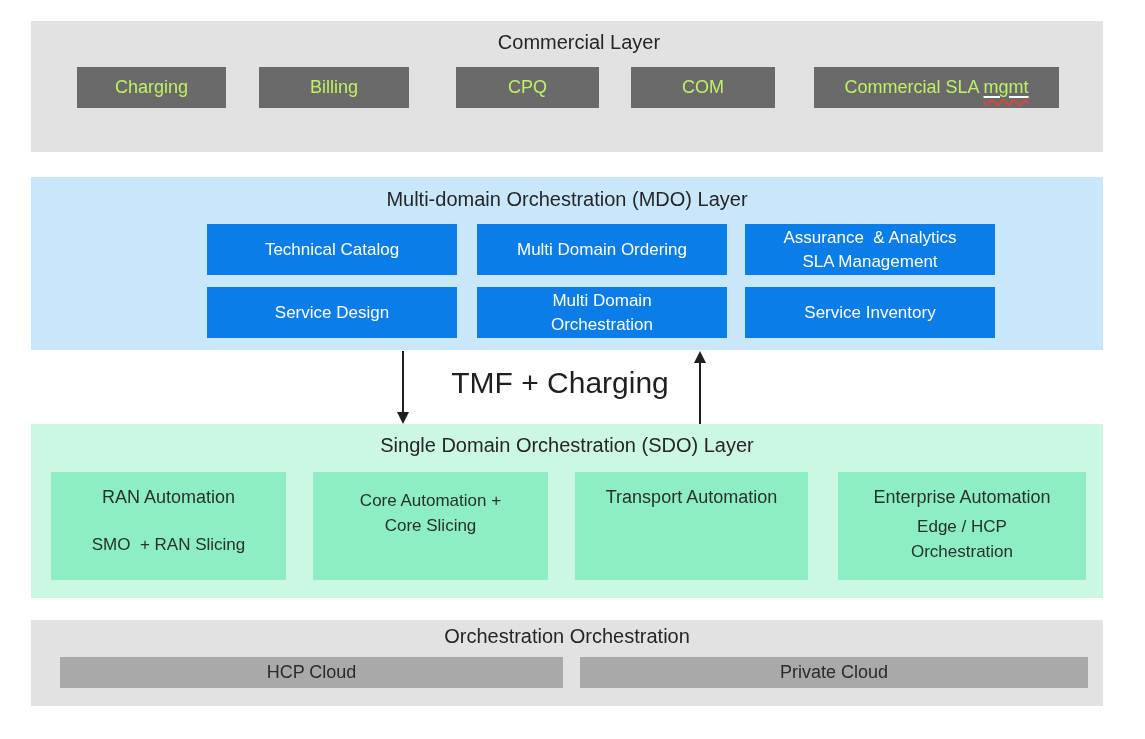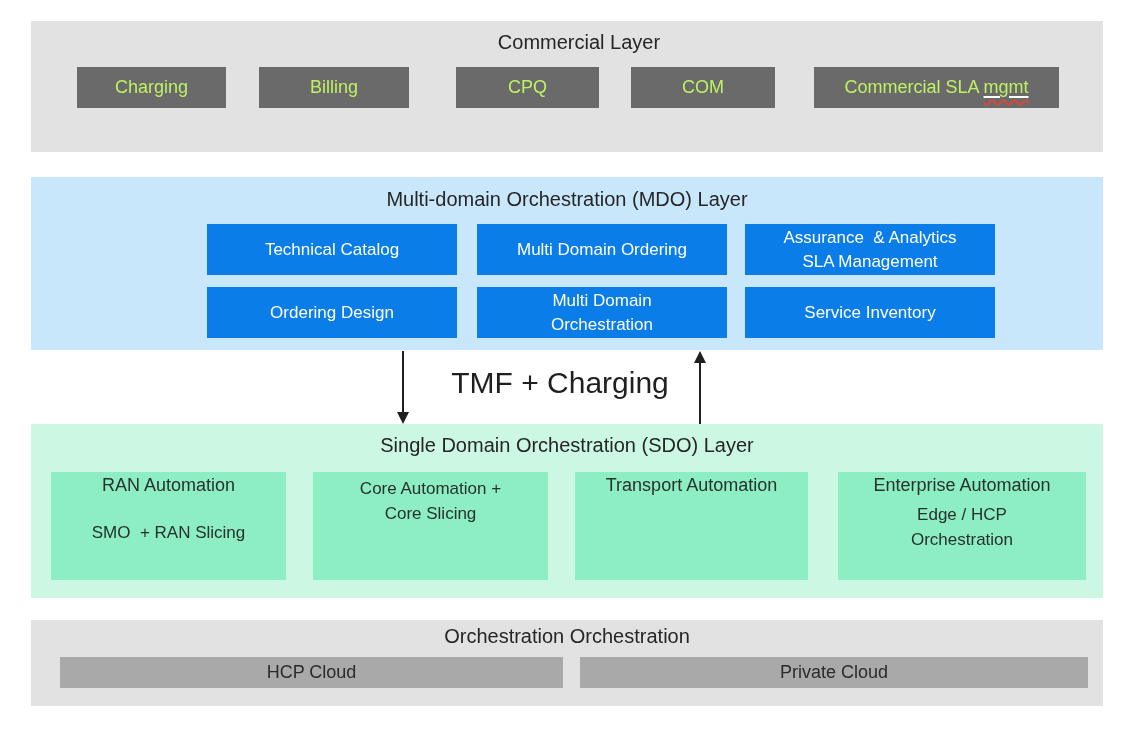--- a/index.html
+++ b/index.html
@@ -44,21 +44,21 @@
     position:absolute;width:250px;height:51px;background:var(--blue-box,#0b7de8);
     color:#ffffff;font-size:17px;display:flex;flex-direction:column;
     align-items:center;justify-content:center;text-align:center;
   }
   .bline{line-height:24px;white-space:pre-wrap;}
 
   
   .gbox{
     position:absolute;top:48px;height:108px;background:var(--green-box,#8deec4);
     color:var(--box-text-dark,#2b332f);display:flex;flex-direction:column;
-    align-items:center;padding-top:0;box-sizing:border-box;text-align:center;
+    align-items:center;padding-top:12px;box-sizing:border-box;text-align:center;
   }
   .gtitle{font-size:18px;line-height:26px;white-space:pre-wrap;}
   .gsub{margin-top:4px;font-size:17px;line-height:25px;}
   .gsub-line{white-space:pre-wrap;}
   .gbox-ran .gsub{margin-top:22px;}
 
   
   .ibar{
     position:absolute;top:37px;height:31px;background:var(--infra-bar,#a9a9a9);
     color:#2b2b2b;font-size:18px;display:flex;align-items:center;justify-content:center;
@@ -101,21 +101,21 @@
       <span class="bline">Technical Catalog</span>
     </div>
     <div class="bbox" style="left:446px;top:47px">
       <span class="bline">Multi Domain Ordering</span>
     </div>
     <div class="bbox" style="left:714px;top:47px">
       <span class="bline">Assurance  &amp; Analytics</span>
       <span class="bline">SLA Management</span>
     </div>
     <div class="bbox" style="left:176px;top:110px">
-      <span class="bline">Ordering Design</span>
+      <span class="bline">Service Design</span>
     </div>
     <div class="bbox" style="left:446px;top:110px">
       <span class="bline">Multi Domain</span>
       <span class="bline">Orchestration</span>
     </div>
     <div class="bbox" style="left:714px;top:110px">
       <span class="bline">Service Inventory</span>
     </div>
   </div>
 

